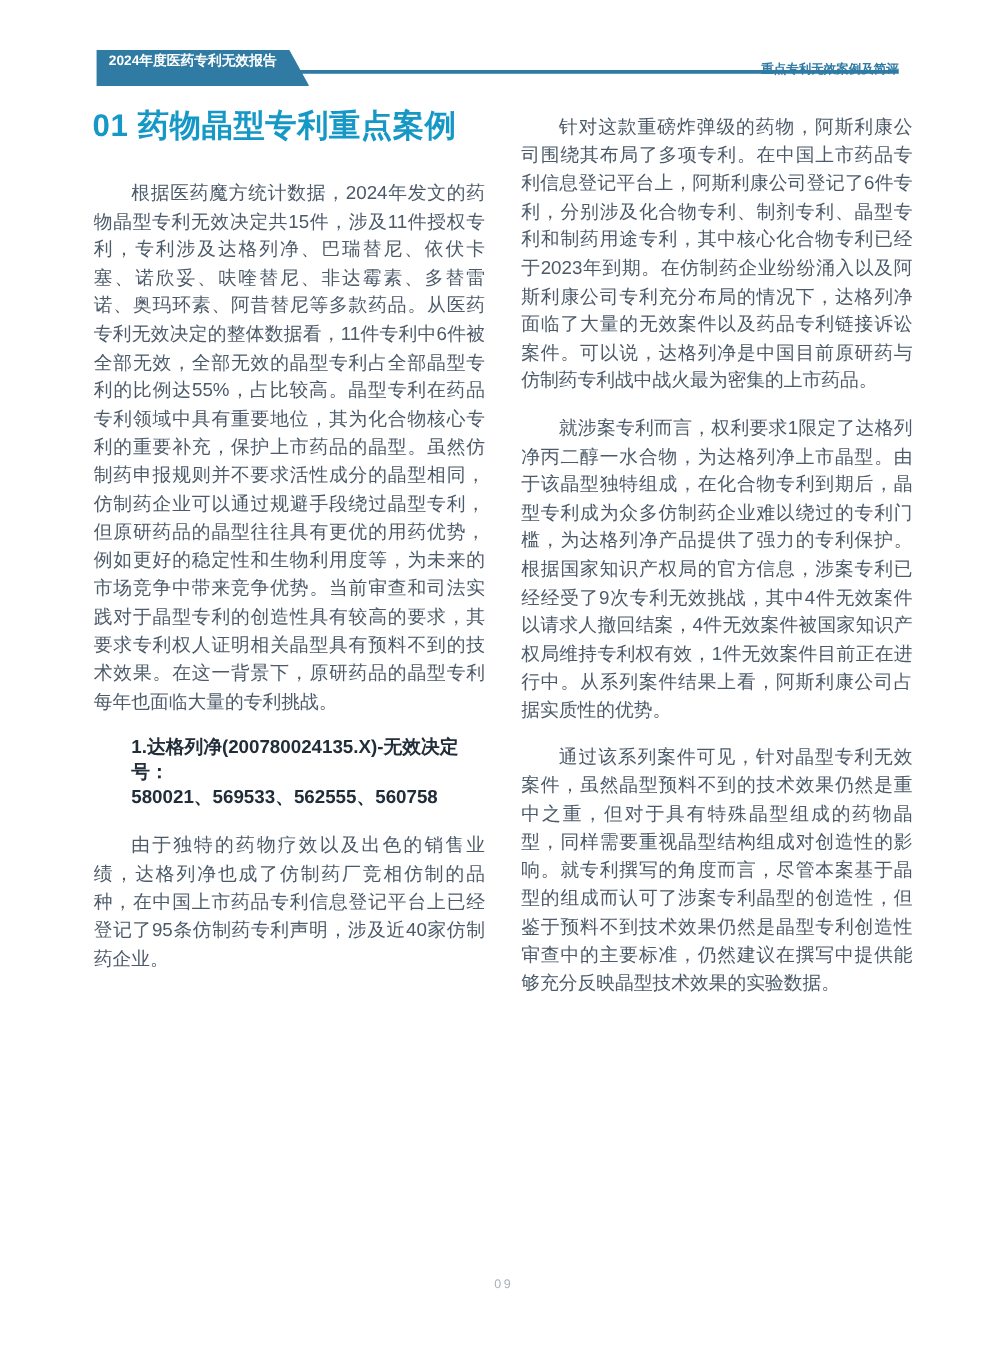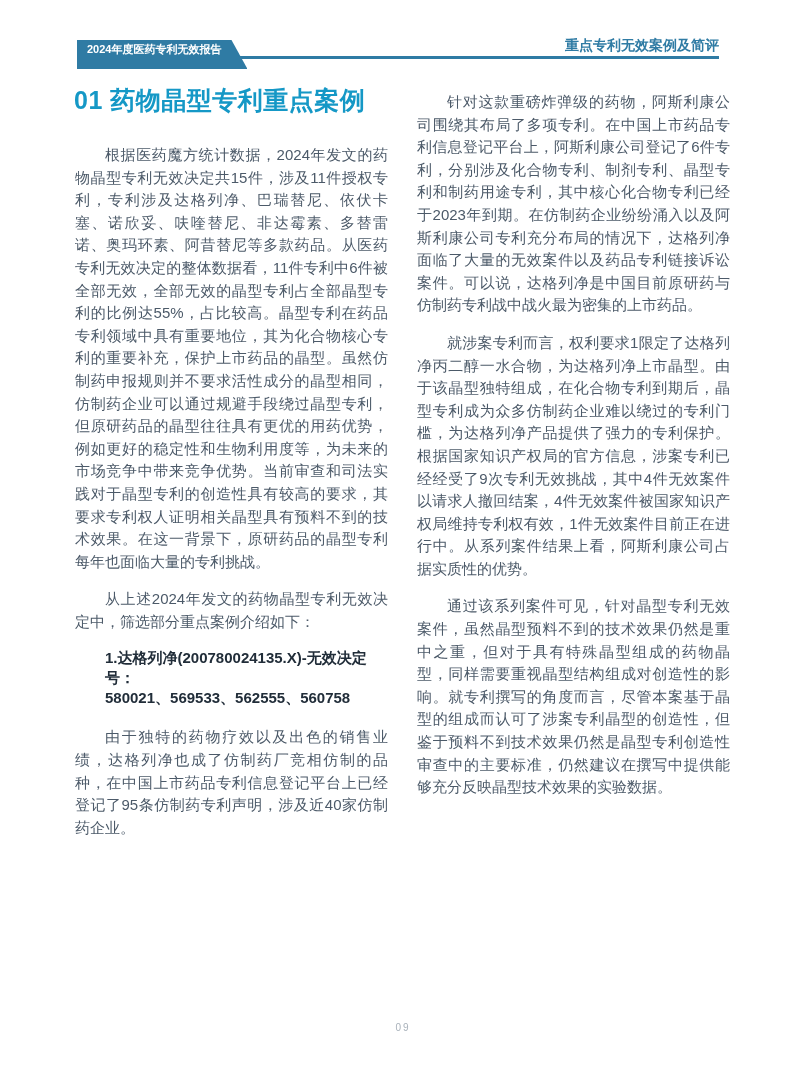--- a/index.html
+++ b/index.html
@@ -19,22 +19,22 @@
   .badge {
     position: absolute; left: 77px; top: 40px;
     height: 29px; line-height: 19px;
     background: #2F7BA4; color: #ffffff;
     font-size: 11px; font-weight: bold;
     padding: 0 26px 0 10px;
     clip-path: polygon(0 0, calc(100% - 16px) 0, 100% 100%, 0 100%);
     white-space: nowrap;
   }
   .header-right {
-    position: absolute; top: 37px; right: 75px;
-    color: #2F7BA4; font-size: 14px; font-weight: bold;
+    position: absolute; top: 48px; right: 75px;
+    color: #2F7BA4; font-size: 10px; font-weight: bold;
     white-space: nowrap;
   }
   
   .page-title {
     position: absolute; left: 74px; top: 84px;
     margin: 0;
     font-size: 25px; font-weight: bold;
     color: #1598C6; letter-spacing: 0.5px;
     white-space: nowrap;
   }
@@ -78,21 +78,20 @@
   <span>2024年度医药专利无效报告</span>
 </div>
 <div class="rule"></div>
 <div class="header-right">重点专利无效案例及简评</div>
 
 <h1 class="page-title">01 药物晶型专利重点案例</h1>
 
 <div class="col col-left">
   <div>
       <p class="para">根据医药魔方统计数据，2024年发文的药物晶型专利无效决定共15件，涉及11件授权专利，专利涉及达格列净、巴瑞替尼、依伏卡塞、诺欣妥、呋喹替尼、非达霉素、多替雷诺、奥玛环素、阿昔替尼等多款药品。从医药专利无效决定的整体数据看，11件专利中6件被全部无效，全部无效的晶型专利占全部晶型专利的比例达55%，占比较高。晶型专利在药品专利领域中具有重要地位，其为化合物核心专利的重要补充，保护上市药品的晶型。虽然仿制药申报规则并不要求活性成分的晶型相同，仿制药企业可以通过规避手段绕过晶型专利，但原研药品的晶型往往具有更优的用药优势，例如更好的稳定性和生物利用度等，为未来的市场竞争中带来竞争优势。当前审查和司法实践对于晶型专利的创造性具有较高的要求，其要求专利权人证明相关晶型具有预料不到的技术效果。在这一背景下，原研药品的晶型专利每年也面临大量的专利挑战。</p>
-      <p class="para">从上述2024年发文的药物晶型专利无效决定中，筛选部分重点案例介绍如下：</p>
     </div>
   <div class="case-heading">
       <p class="case-heading-line">1.达格列净(200780024135.X)-无效决定号：</p>
       <p class="case-heading-line">580021、569533、562555、560758</p>
     </div>
   <div>
       <p class="para">由于独特的药物疗效以及出色的销售业绩，达格列净也成了仿制药厂竞相仿制的品种，在中国上市药品专利信息登记平台上已经登记了95条仿制药专利声明，涉及近40家仿制药企业。</p>
     </div>
 </div>
 

